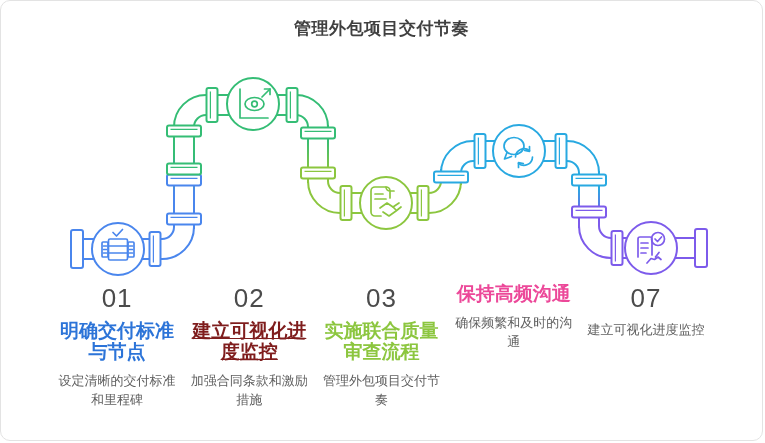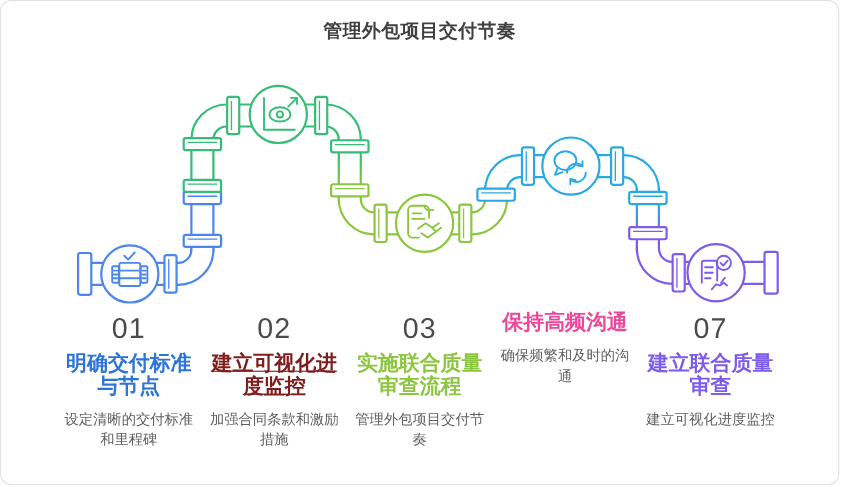--- a/index.html
+++ b/index.html
@@ -197,18 +197,17 @@
       <div class="step-number">03</div>
       <div class="step-title" style="color: rgb(140, 198, 63);">实施联合质量审查流程</div>
       <div class="step-desc">管理外包项目交付节奏</div>
     </div>
     <div class="step">
       <div class="step-title" style="color: #ec4899;">保持高频沟通</div>
       <div class="step-desc">确保频繁和及时的沟通</div>
     </div>
     <div class="step">
       <div class="step-number">07</div>
-      <div class="step-title" style="color: rgb(125, 91, 235);">建立联合质量审查</div>
       <div class="step-desc">建立可视化进度监控</div>
     </div>
   </div>
 
 </div>
 
 </body></html>

